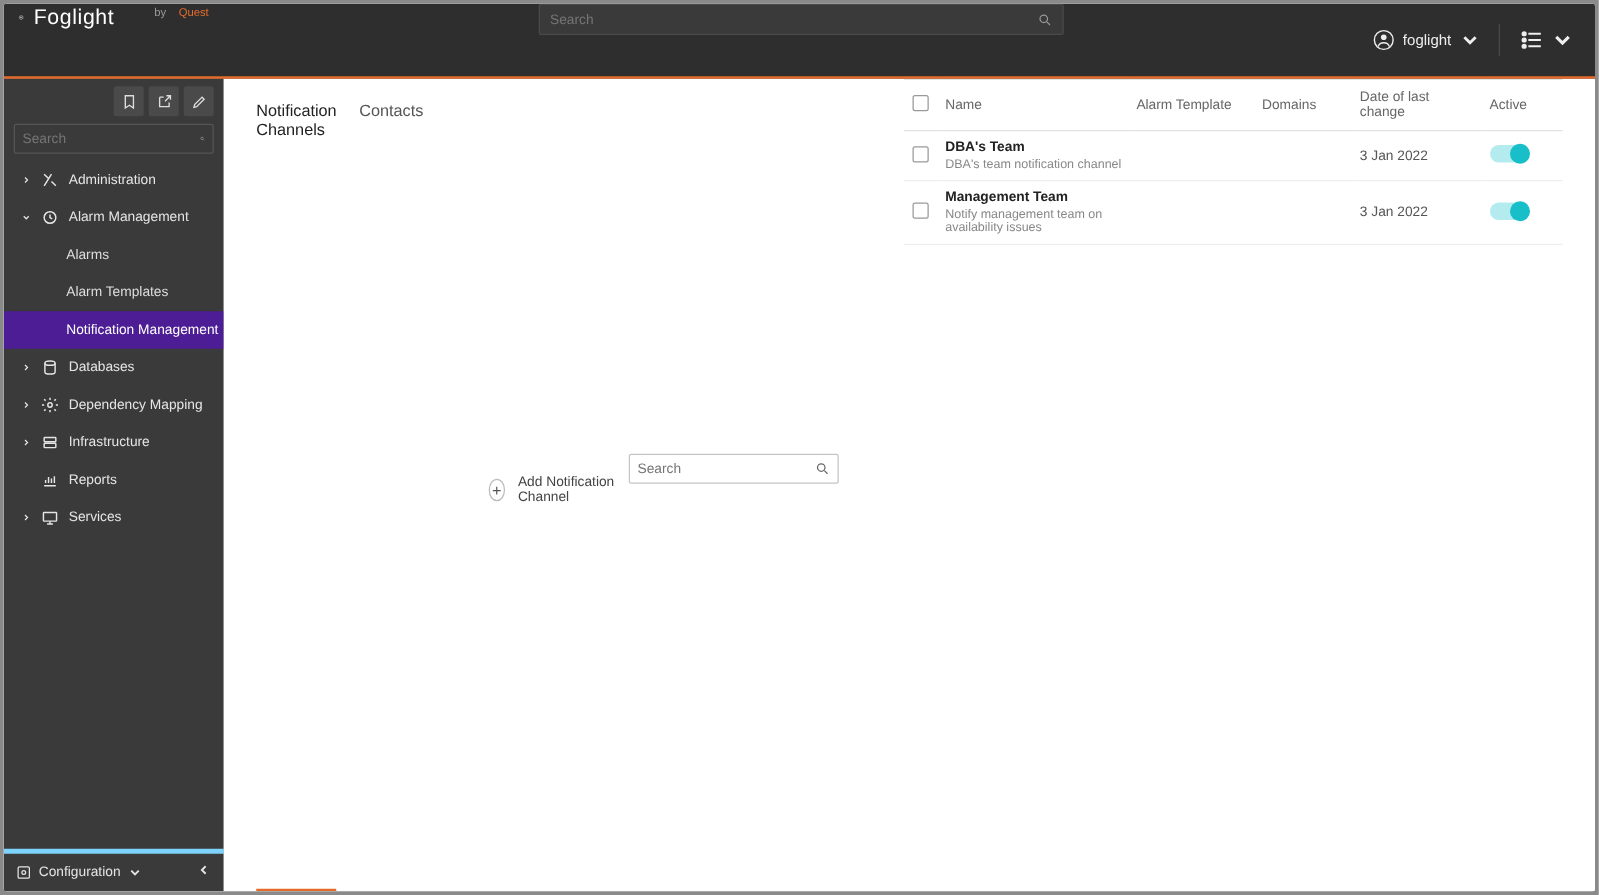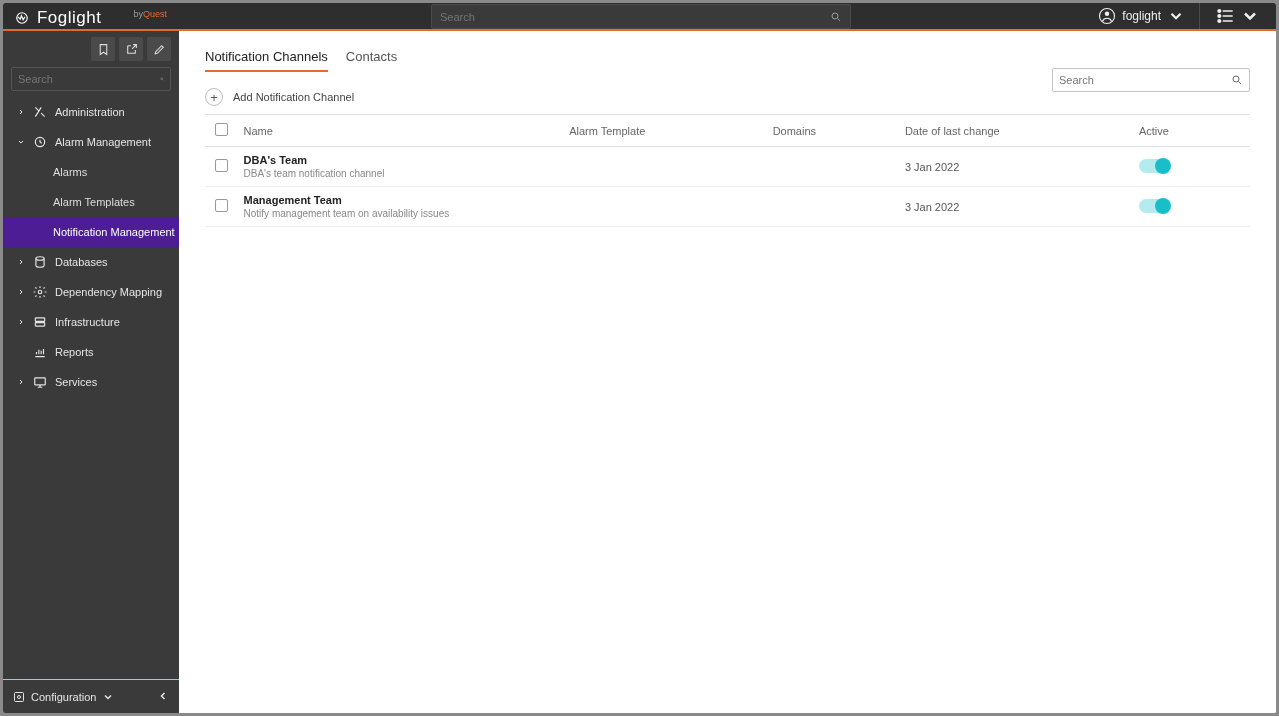--- a/index.html
+++ b/index.html
@@ -1,24 +1,24 @@
 <!DOCTYPE html>
 <html><head>
 <meta charset="utf-8">
 <style>
 * { margin: 0; padding: 0; box-sizing: border-box; font-family: Arial, Helvetica, sans-serif; }
 body { background: #8a8a8a; padding: 3px; }
 .app { background: #fff; border-radius: 2px; width: 1273px; height: 710px; display: flex; flex-direction: column; overflow: hidden; }
-.top-bar { height: 28px; background: #2e2e2e; display: flex; align-items: flex-end; border-bottom: 2px solid #e66b2b; }
+.top-bar { height: 60px; background: #2e2e2e; display: flex; align-items: flex-start; border-bottom: 2px solid #e66b2b; }
 .logo-area { display: flex; align-items: center; padding: 0 12px; width: 176px; gap: 8px; }
 .logo-icon { width: 22px; height: 22px; color: #fff; }
 .logo-text { color: #fff; font-size: 17px; font-weight: 400; letter-spacing: 0.5px; }
 .by-quest { font-size: 9px; color: #aaa; margin-left: -4px; margin-top: -8px; }
 .by-quest .by { color: #999; margin-left: 28px; }
-.by-quest .quest { color: #e66b2b; }
+.by-quest .quest { color: #e66b2b; margin-left: 10px; }
 .top-search { flex: 0 0 420px; margin-left: 252px; height: 25px; background: #3a3a3a; border: 1px solid #4a4a4a; border-radius: 2px; display: flex; align-items: center; padding: 0 8px; }
 .top-search input { flex: 1; background: transparent; border: none; outline: none; color: #ccc; font-size: 11px; }
 .top-search .si { color: #999; width: 12px; height: 12px; }
 .user-area { margin-left: auto; display: flex; align-items: center; height: 100%; }
 .user-btn { display: flex; align-items: center; gap: 6px; color: #eee; font-size: 12px; padding: 0 14px; height: 100%; cursor: pointer; }
 .user-btn svg { width: 18px; height: 18px; }
 .divider-v { width: 1px; height: 26px; background: #4a4a4a; }
 .menu-btn { padding: 0 16px; color: #eee; display: flex; align-items: center; gap: 4px; cursor: pointer; }
 .menu-btn svg { width: 20px; height: 20px; }
 .body-row { flex: 1; display: flex; overflow: hidden; }
@@ -28,26 +28,26 @@
 .sb-tool svg { width: 13px; height: 13px; }
 .sb-search { margin: 6px 8px; height: 24px; border: 1px solid #555; border-radius: 2px; display: flex; align-items: center; padding: 0 6px; background: #3a3a3a; }
 .sb-search input { flex: 1; background: transparent; border: none; outline: none; color: #ccc; font-size: 11px; }
 .sb-search svg { width: 12px; height: 12px; color: #ccc; }
 .nav { flex: 1; overflow-y: auto; font-size: 11px; }
 .nav-item { display: flex; align-items: center; padding: 8px 8px 8px 14px; gap: 8px; cursor: pointer; color: #e5e5e5; }
 .nav-item .chev { width: 8px; height: 8px; }
 .nav-item .nicon { width: 14px; height: 14px; }
 .nav-sub { padding-left: 50px; font-size: 11px; color: #ddd; padding-top: 9px; padding-bottom: 9px; cursor: pointer; }
 .nav-sub.active { background: #4c1d95; color: #fff; }
-.sb-footer { height: 34px; border-top: 1px solid #7dd3fc; display: flex; align-items: center; padding: 0 10px; gap: 8px; }
+.sb-footer { height: 34px; border-top: 4px solid #7dd3fc; display: flex; align-items: center; padding: 0 10px; gap: 8px; }
 .sb-footer-left { display: flex; align-items: center; gap: 6px; color: #e5e5e5; font-size: 11px; cursor: pointer; }
 .sb-footer-left svg { width: 12px; height: 12px; }
 .sb-footer .collapse { margin-left: auto; color: #e5e5e5; cursor: pointer; }
 .sb-footer .collapse svg { width: 12px; height: 12px; }
-.main { flex: 1; background: #fff; display: flex; flex-direction: column; padding: 0; overflow: hidden; }
+.main { flex: 1; background: #fff; display: flex; flex-direction: row; padding: 0; overflow: hidden; }
 .tabs { display: flex; gap: 18px; padding: 18px 26px 0 26px; font-size: 13px; }
 .tab { padding-bottom: 6px; color: #555; cursor: pointer; }
 .tab.active { color: #222; border-bottom: 2px solid #e66b2b; font-weight: 500; }
 .page-title { font-size: 19px; color: #333; padding: 12px 26px 0 26px; font-weight: 400; }
 .action-row { display: flex; align-items: center; padding: 16px 26px 8px 26px; }
 .add-btn { display: flex; align-items: center; gap: 10px; font-size: 11px; color: #444; cursor: pointer; }
 .add-circle { width: 18px; height: 18px; border: 1px solid #bbb; border-radius: 50%; display: flex; align-items: center; justify-content: center; color: #555; font-size: 13px; }
 .table-search { margin-left: auto; width: 198px; height: 24px; border: 1px solid #c5c5c5; border-radius: 2px; display: flex; align-items: center; padding: 0 6px; margin-top: -34px; }
 .table-search input { flex: 1; border: none; outline: none; font-size: 11px; color: #333; }
 .table-search svg { width: 12px; height: 12px; color: #666; }

